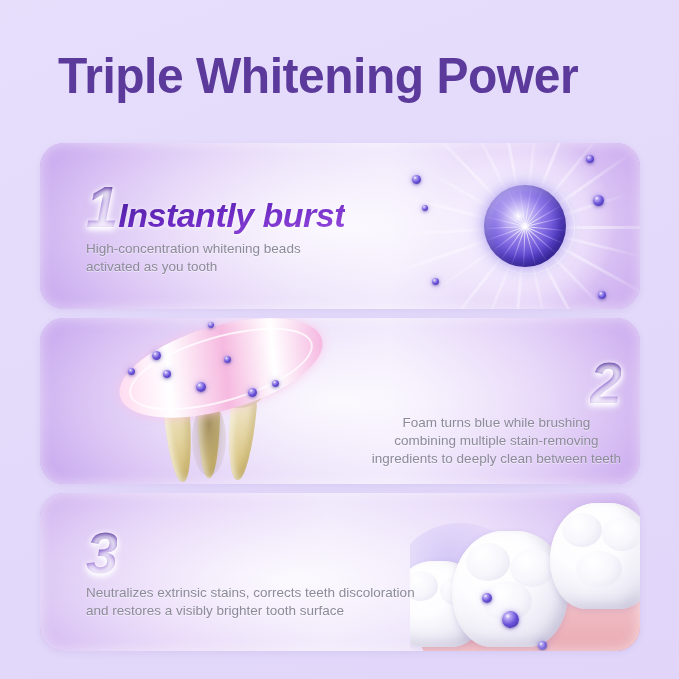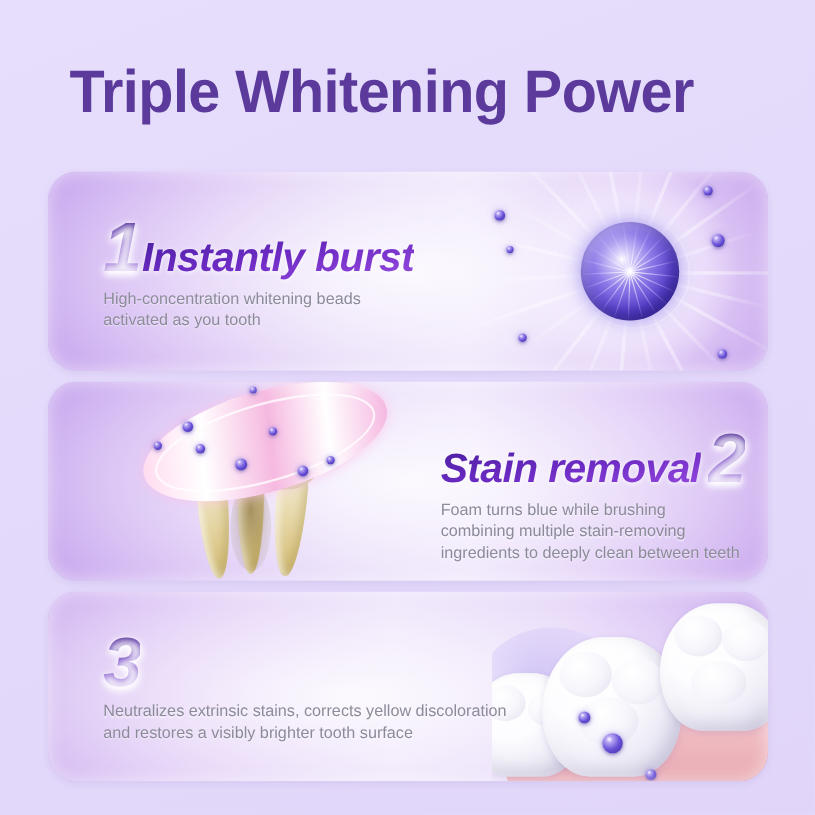--- a/index.html
+++ b/index.html
@@ -108,21 +108,21 @@
   }
 
   .body-text {
     margin-top: 6px;
     font-size: 13.5px;
     line-height: 18px;
     color: #8c8b99;
     white-space: pre-line;
     text-shadow: 0 1px 1px rgba(255,255,255,0.6);
   }
-  .body-text.right { text-align: left; }
+  .body-text.right { text-align: center; }
 
   
   .p1-text { left: 86px; top: 182px; }
   .p1-text .big-num { margin-right: 1px; }
 
   
   .p2-text { right: 58px; top: 358px; text-align: right; }
   .p2-text .big-num { margin-left: 6px; }
 
   
@@ -393,21 +393,20 @@
         <div class="bead" style="left:172px; top:62px; width:7px;  height:7px;"></div>
         <div class="bead" style="left:108px; top:4px;  width:6px;  height:6px;"></div>
       </div>
     </div>
 
     <div class="panel-inner-glow"></div>
   </div>
 
   <div class="text-block p2-text">
     <div class="headline-row right">
-      <span class="headline">Stain removal</span>
       <span class="big-num">2</span>
     </div>
     <div class="body-text right">Foam turns blue while brushing
 combining multiple stain-removing
 ingredients to deeply clean between teeth</div>
   </div>
 
   <div class="panel panel-3">
     <div class="panel-bg"></div>
 
@@ -435,17 +434,17 @@
       </div>
     </div>
 
     <div class="panel-inner-glow"></div>
   </div>
 
   <div class="text-block p3-text">
     <div class="headline-row">
       <span class="big-num">3</span>
     </div>
-    <div class="body-text">Neutralizes extrinsic stains, corrects yellow discoloration
+    <div class="body-text">Neutralizes extrinsic stains, corrects teeth discoloration
 and restores a visibly brighter tooth surface</div>
   </div>
 
 </div>
 
 </body></html>

